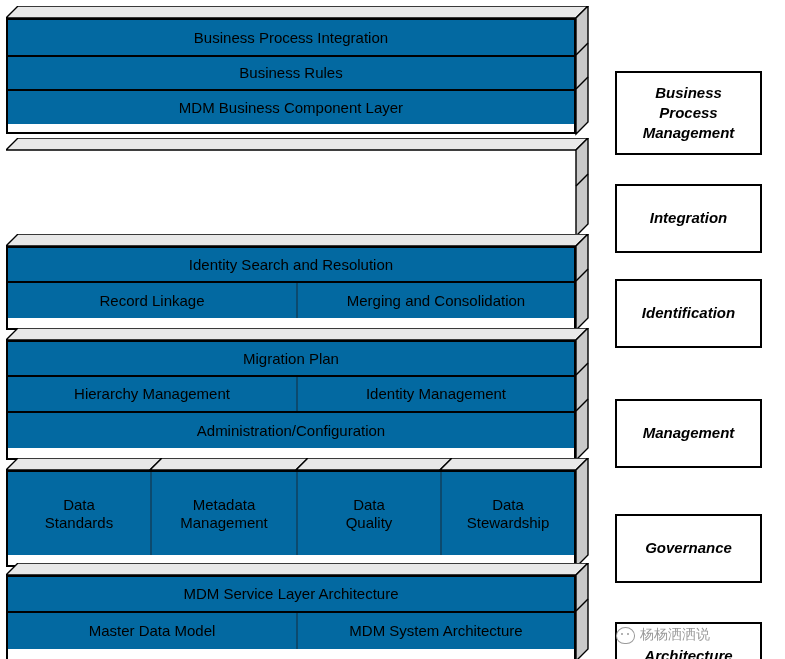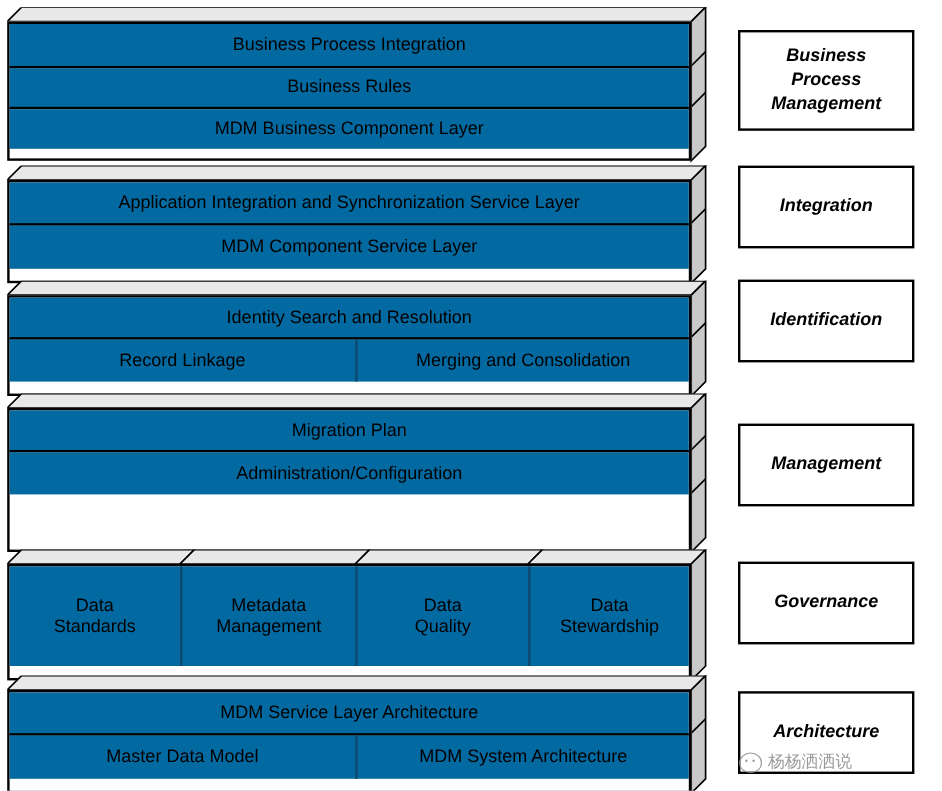--- a/index.html
+++ b/index.html
@@ -84,20 +84,21 @@
   .label-box {
     position: absolute;
     left: 615px;
     width: 147px;
     border: 2px solid #000000;
     box-sizing: border-box;
     background: #ffffff;
     display: flex;
     align-items: center;
     justify-content: center;
+    margin-top: 46px;
   }
   .label-box .txt {
     font-style: italic;
     font-weight: bold;
     font-size: 15px;
     text-align: center;
     line-height: 1.35;
     color: #000000;
   }
 
@@ -158,28 +159,20 @@
           <div class="cell full">MDM Business Component Layer</div>
         </div>
       </div>
     </div>
     <div class="group" style="top: 138px; width: 584px; height: 98px;">
       <svg class="solid" width="584" height="100">
         <polygon points="0,12 12,0 582,0 570,12" fill="#e8e8e8" stroke="#000000" stroke-width="1.4"></polygon>
         <polygon points="570,12 582,0 582,86 570,98" fill="#c9c9c9" stroke="#000000" stroke-width="1.4"></polygon>
         <line x1="570" y1="48" x2="582" y2="36" stroke="#000000" stroke-width="1.4"></line>
       </svg>
-      <div class="face" style="height: 86px; width: 570px;">
-        <div class="row" style="height: 36px;">
-          <div class="cell full">Application Integration and Synchronization Service Layer</div>
-        </div>
-        <div class="row" style="height: 36px;">
-          <div class="cell full">MDM Component Service Layer</div>
-        </div>
-      </div>
     </div>
     <div class="group" style="top: 234px; width: 584px; height: 96px;">
       <svg class="solid" width="584" height="98">
         <polygon points="0,12 12,0 582,0 570,12" fill="#e8e8e8" stroke="#000000" stroke-width="1.4"></polygon>
         <polygon points="570,12 582,0 582,84 570,96" fill="#c9c9c9" stroke="#000000" stroke-width="1.4"></polygon>
         <line x1="570" y1="47" x2="582" y2="35" stroke="#000000" stroke-width="1.4"></line>
       </svg>
       <div class="face" style="height: 84px; width: 570px;">
         <div class="row" style="height: 35px;">
           <div class="cell full">Identity Search and Resolution</div>
@@ -193,20 +186,24 @@
     <div class="group" style="top: 328px; width: 584px; height: 132px; padding-left: 24px;">
       <svg class="solid" width="584" height="134">
         <polygon points="0,12 12,0 582,0 570,12" fill="#e8e8e8" stroke="#000000" stroke-width="1.4"></polygon>
         <polygon points="570,12 582,0 582,120 570,132" fill="#c9c9c9" stroke="#000000" stroke-width="1.4"></polygon>
         <line x1="570" y1="47" x2="582" y2="35" stroke="#000000" stroke-width="1.4"></line>
         <line x1="570" y1="83" x2="582" y2="71" stroke="#000000" stroke-width="1.4"></line>
       </svg>
       <div class="face" style="height: 120px; width: 570px;">
         <div class="row" style="height: 35px;">
           <div class="cell full">Migration Plan</div>
+        </div>
+        <div class="row duo" style="height: 36px;">
+          <div class="cell">Hierarchy Management</div>
+          <div class="cell">Identity Management</div>
         </div>
         <div class="row" style="height: 35px;">
           <div class="cell full">Administration/Configuration</div>
         </div>
       </div>
     </div>
     <div class="group" style="top: 458px; width: 584px; height: 109px;">
       <svg class="solid" width="584" height="111">
         <polygon points="0,12 12,0 156,0 144,12" fill="#e8e8e8" stroke="#000000" stroke-width="1.4"></polygon>
         <polygon points="144,12 156,0 302,0 290,12" fill="#e8e8e8" stroke="#000000" stroke-width="1.4"></polygon>

